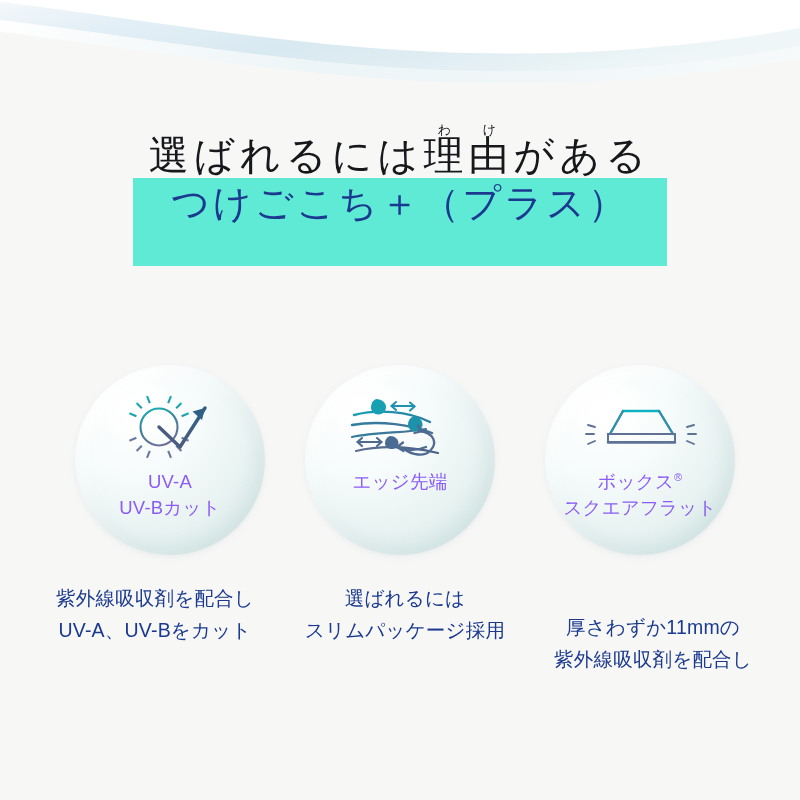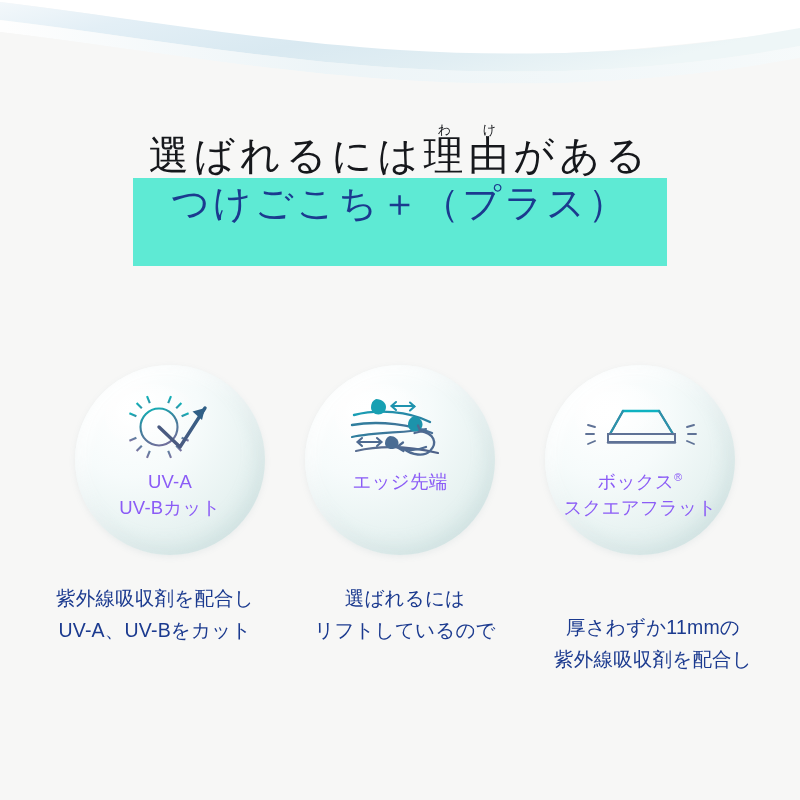--- a/index.html
+++ b/index.html
@@ -352,19 +352,19 @@
   </div>
 </div>
 
 <div class="captions-row">
   <div class="caption c0">
     <div>紫外線吸収剤を配合し</div>
     <div>UV-A、UV-Bをカット</div>
   </div>
   <div class="caption c1">
     <div>選ばれるには</div>
-    <div>リフトしているので</div>
+    <div>スリムパッケージ採用</div>
   </div>
   <div class="caption c2">
     <div>厚さわずか11mmの</div>
     <div>紫外線吸収剤を配合し</div>
   </div>
 </div>
 
 </body></html>

